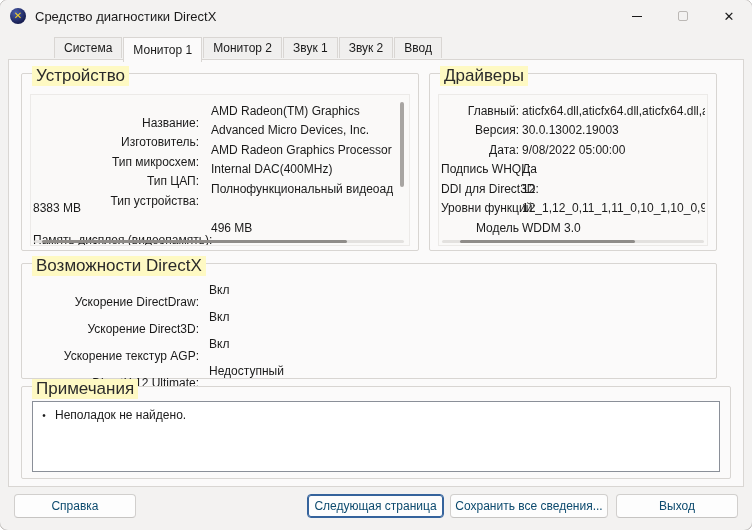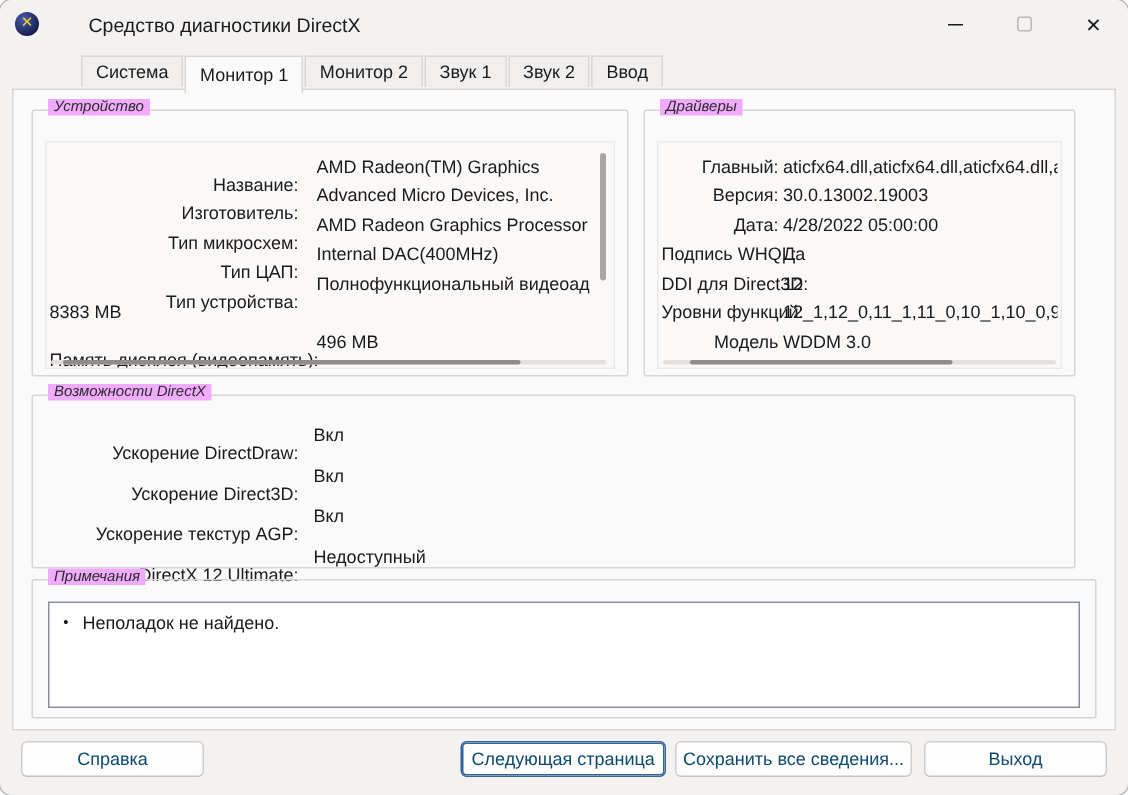--- a/index.html
+++ b/index.html
@@ -5,36 +5,36 @@
   html,body{margin:0;padding:0;background:#ffffff;font-family:"Liberation Sans","DejaVu Sans",sans-serif;}
   *{box-sizing:border-box;}
   .window{position:relative;width:752px;height:530px;background:#f3f2f1;border-radius:8px;overflow:hidden;
           outline:1px solid #b8b5b2;color:#1a1a1a;}
   
   .titlebar{position:absolute;top:0;left:0;right:0;height:32px;background:#f3f2f1;display:flex;align-items:center;}
   .dx-icon{width:16px;height:16px;margin:0 9px 0 10px;border-radius:50%;
            background:radial-gradient(circle at 35% 30%,#4a5dad,#141b4d 75%);
            display:flex;align-items:center;justify-content:center;flex:0 0 auto;}
   .dx-icon span{color:#f5d327;font-size:10px;font-weight:bold;line-height:1;}
-  .title-text{font-size:13px;margin-left:24px;}
+  .title-text{font-size:13px;}
   .win-controls{position:absolute;top:0;right:0;height:32px;display:flex;}
   .win-btn{width:46px;height:32px;display:flex;align-items:center;justify-content:center;}
   .min-glyph{width:10px;height:1px;background:#1a1a1a;}
   .max-glyph{width:10px;height:10px;border:1px solid #bbb8b5;border-radius:2px;}
   .close-glyph{font-size:13px;color:#1a1a1a;line-height:1;}
   
   .tabbar{position:absolute;top:37px;left:10px;display:flex;align-items:flex-start;z-index:3;padding-left:44px;}
   .tab{height:21px;line-height:21px;padding:0 9px;font-size:12px;background:#f0efee;
        border:1px solid #d9d6d3;border-bottom:none;margin-right:1px;white-space:nowrap;}
   .tab.active{height:25px;line-height:24px;background:#fbfafa;position:relative;margin-bottom:-1px;z-index:4;}
   
   .pane{position:absolute;left:8px;top:59px;width:736px;height:428px;background:#fbfafa;
         border:1px solid #d9d6d3;z-index:2;}
   .groupbox{position:absolute;border:1px solid #d8d5d2;border-radius:2px;}
-  .legend{position:absolute;top:-8px;left:10px;background:#f0abfc;padding:0 4px;font-size:10px;color:#2b2b2b;white-space:nowrap;font-style:italic;}
+  .legend{position:absolute;top:-8px;left:10px;background:#fef9c3;padding:0 4px;font-size:17px;color:#2b2b2b;white-space:nowrap;}
   .inner-pane{position:absolute;left:8px;right:8px;top:20px;bottom:4px;border:1px solid #eceae8;background:#faf9f8;overflow:hidden;}
   .info-row{display:flex;align-items:center;height:19.5px;font-size:12px;white-space:nowrap;}
   .info-label{text-align:right;flex:0 0 auto;}
   .info-value{overflow:hidden;flex:1 1 auto;}
   .dev-rows{position:absolute;left:2px;right:16px;top:6px;}
   .dev-rows .info-label{width:166px;margin-right:12px;margin-top:24px;}
   .drv-rows{position:absolute;left:2px;right:2px;top:6px;}
   .drv-rows .info-label{width:78px;margin-right:3px;}
   .feat-rows{position:absolute;left:10px;right:10px;top:12px;}
   .feat-rows .info-row{height:27px;}
@@ -134,21 +134,21 @@
           <div class="info-row">
             <span class="info-label">Главный:</span>
             <span class="info-value">aticfx64.dll,aticfx64.dll,aticfx64.dll,am</span>
           </div>
           <div class="info-row">
             <span class="info-label">Версия:</span>
             <span class="info-value">30.0.13002.19003</span>
           </div>
           <div class="info-row">
             <span class="info-label">Дата:</span>
-            <span class="info-value">4/28/2022 05:00:00</span>
+            <span class="info-value">9/08/2022 05:00:00</span>
           </div>
           <div class="info-row">
             <span class="info-label">Подпись WHQL:</span>
             <span class="info-value">Да</span>
           </div>
           <div class="info-row">
             <span class="info-label">DDI для Direct3D:</span>
             <span class="info-value">12</span>
           </div>
           <div class="info-row">

